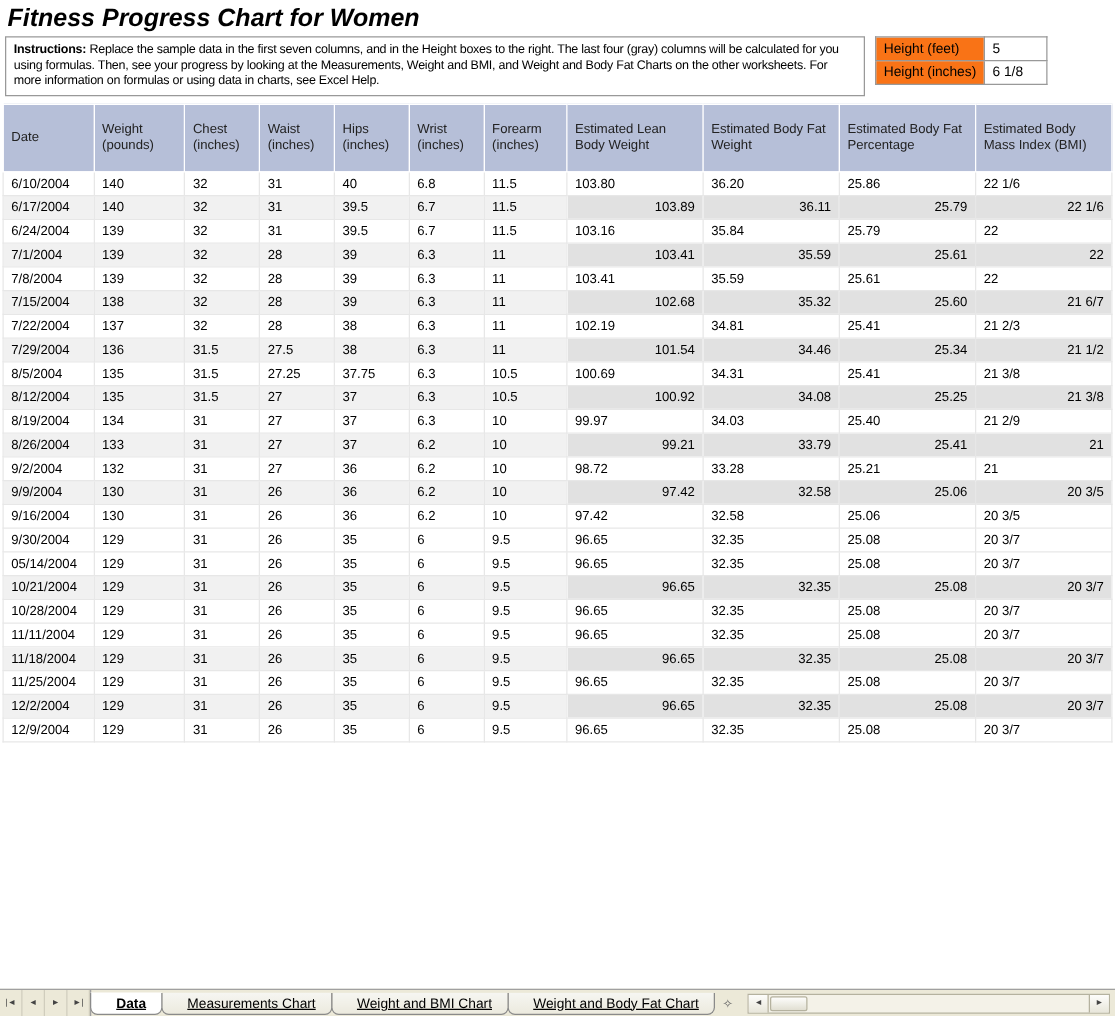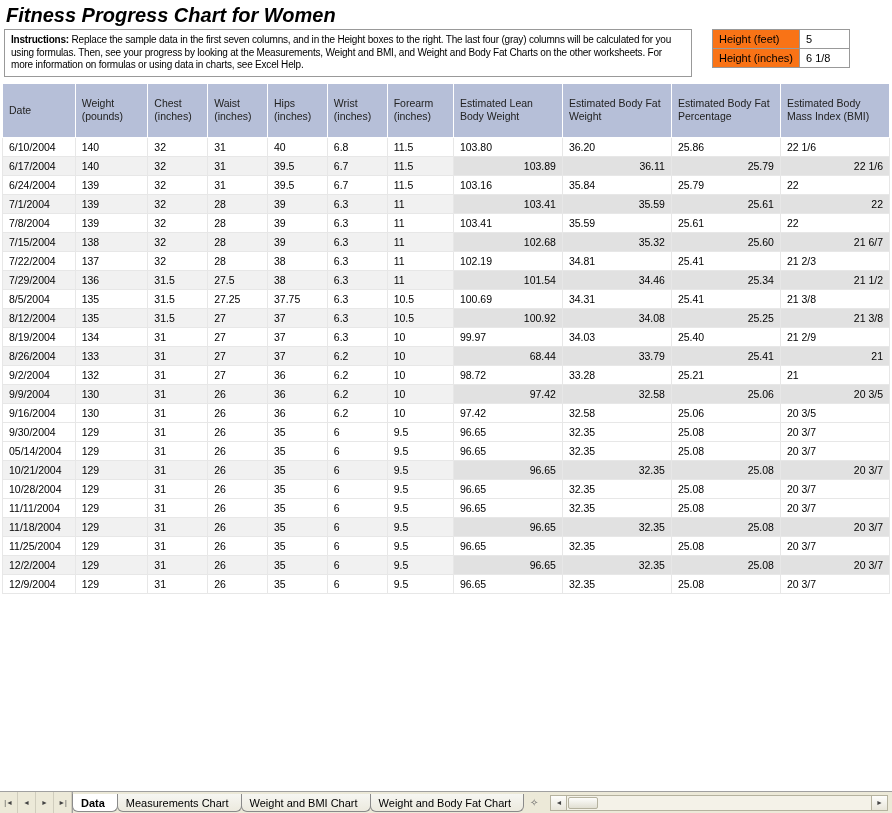--- a/index.html
+++ b/index.html
@@ -16,21 +16,21 @@
   .title {
     font-family: "Arial Black", Arial, sans-serif;
     font-size: 20px;
     font-weight: bold;
     font-style: italic;
     padding: 4px 6px 2px 6px;
   }
   .top-row {
     display: flex;
     align-items: flex-start;
-    gap: 20px;
+    gap: 8px;
     padding: 0 4px 6px 4px;
   }
   .instructions {
     border: 1px solid #999;
     padding: 4px 6px;
     font-size: 10px;
     line-height: 1.25;
     width: 688px;
     letter-spacing: -0.2px;
   }
@@ -98,30 +98,31 @@
     align-items: center;
     justify-content: center;
     border-right: 1px solid #d0cdbd;
     color: #444;
     font-size: 7px;
     cursor: pointer;
   }
   .tab {
     position: relative;
     margin-left: -1px;
-    padding: 3px 12px 2px 8px;
+    padding: 3px 12px 2px 20px;
     background: linear-gradient(#f6f6f2, #eceade);
     border: 1px solid #8a8a8a;
     border-top-width: 0;
     border-bottom-left-radius: 6px;
     border-bottom-right-radius: 6px;
     cursor: pointer;
     white-space: nowrap;
     height: 18px;
     line-height: 13px;
+    text-decoration: underline;
   }
   .tab.active {
     background: #fff;
     font-weight: bold;
     z-index: 2;
   }
   .tab-ins {
     margin-left: 6px;
     color: #6a6a6a;
     font-size: 10px;
@@ -360,21 +361,21 @@
           <td class="calc">21 2/9</td>
         </tr>
         <tr class="odd">
           <td>8/26/2004</td>
           <td>133</td>
           <td>31</td>
           <td>27</td>
           <td>37</td>
           <td>6.2</td>
           <td>10</td>
-          <td class="calc">68.44</td>
+          <td class="calc">99.21</td>
           <td class="calc">33.79</td>
           <td class="calc">25.41</td>
           <td class="calc">21</td>
         </tr>
         <tr class="even">
           <td>9/2/2004</td>
           <td>132</td>
           <td>31</td>
           <td>27</td>
           <td>36</td>

